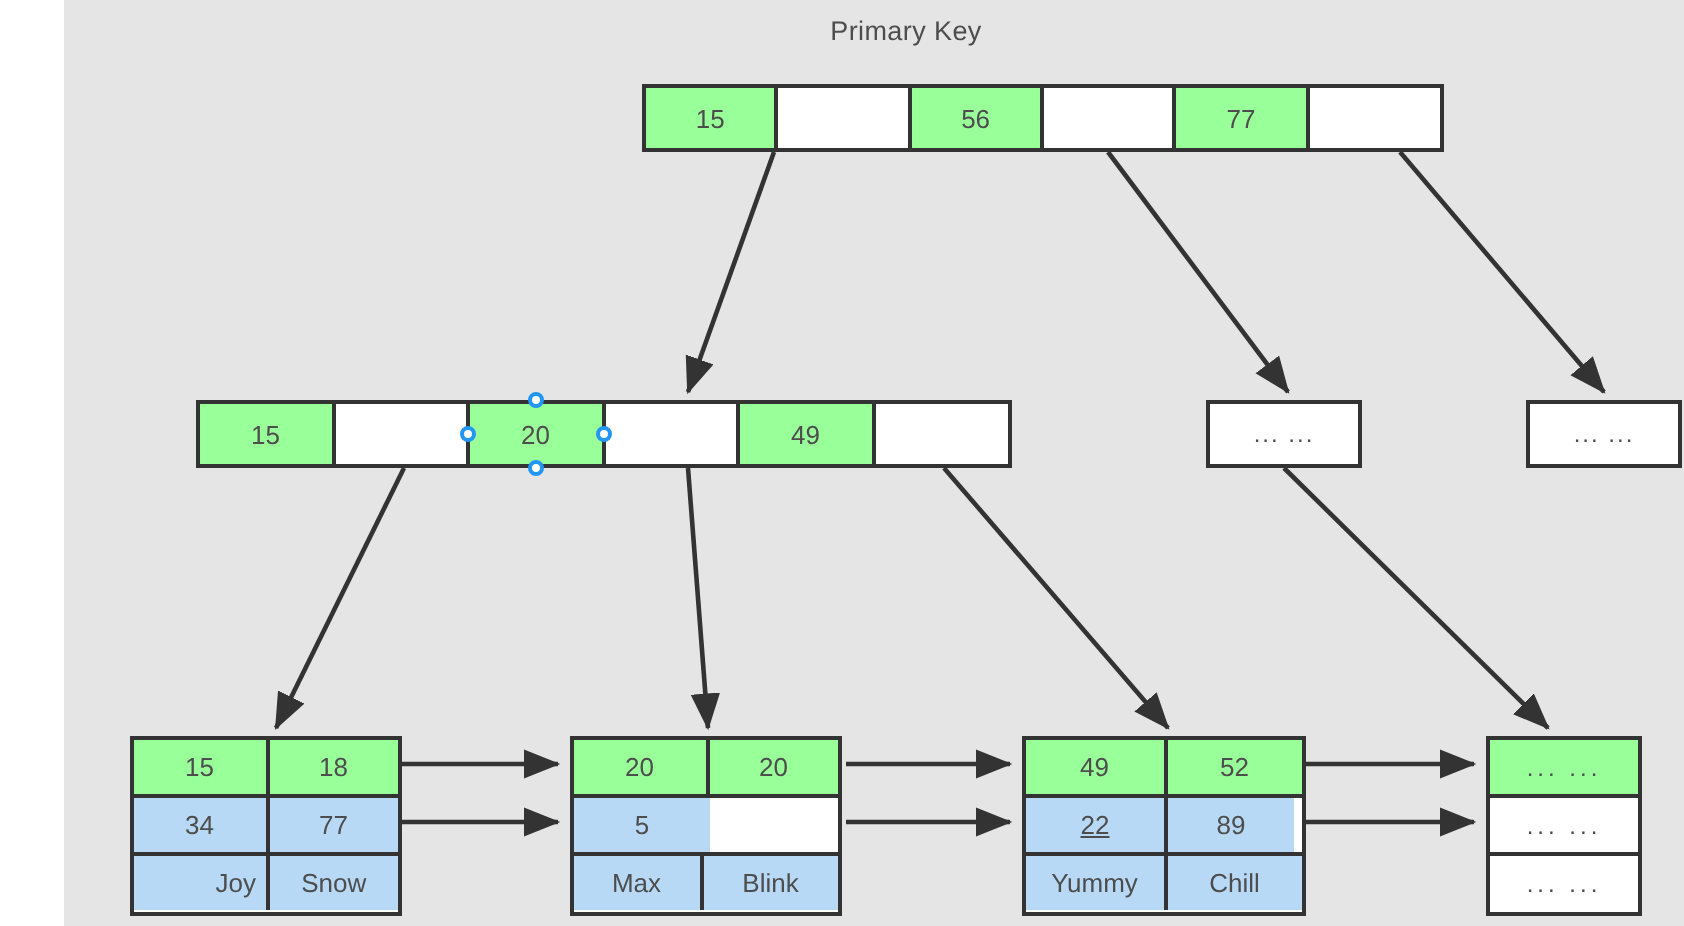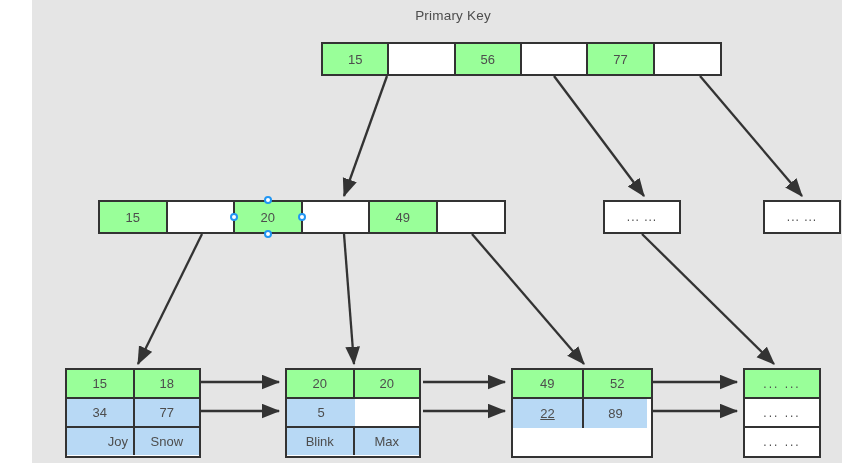--- a/index.html
+++ b/index.html
@@ -183,34 +183,38 @@
 
   <div class="leaf" style="left:253px; top:368px; width:136px; height:90px;">
     <div class="leaf-row" style="height:29px;">
       <div class="leaf-cell green" style="width:68px;">20</div>
       <div class="leaf-cell green" style="width:65px;">20</div>
     </div>
     <div class="leaf-row" style="height:29px;">
       <div class="leaf-cell blue" style="width:68px;">5</div>
     </div>
     <div class="leaf-row" style="height:27px;">
+      <div class="leaf-cell blue" style="width:65px;">Max</div>
       <div class="leaf-cell blue" style="width:68px;">Blink</div>
-      <div class="leaf-cell blue" style="width:65px;">Max</div>
     </div>
   </div>
 
   <div class="leaf" style="left:479px; top:368px; width:142px; height:90px;">
     <div class="leaf-row" style="height:29px;">
       <div class="leaf-cell green" style="width:71px;">49</div>
       <div class="leaf-cell green" style="width:68px;">52</div>
     </div>
     <div class="leaf-row" style="height:29px;">
       <div class="leaf-cell blue" style="width:71px;text-decoration:underline;">22</div>
       <div class="leaf-cell blue" style="width:63px;">89</div>
     </div>
+    <div class="leaf-row" style="height:27px;">
+      <div class="leaf-cell blue" style="width:71px;">Yummy</div>
+      <div class="leaf-cell blue" style="width:68px;">Chill</div>
+    </div>
   </div>
 
   <div class="leaf" style="left:711px; top:368px; width:78px; height:90px;">
     <div class="leaf-row" style="height:29px;">
       <div class="leaf-cell green wide" style="font-size:12px;">...   ...</div>
     </div>
     <div class="leaf-row" style="height:29px;">
       <div class="leaf-cell wide" style="font-size:12px;">...   ...</div>
     </div>
     <div class="leaf-row" style="height:27px;">

